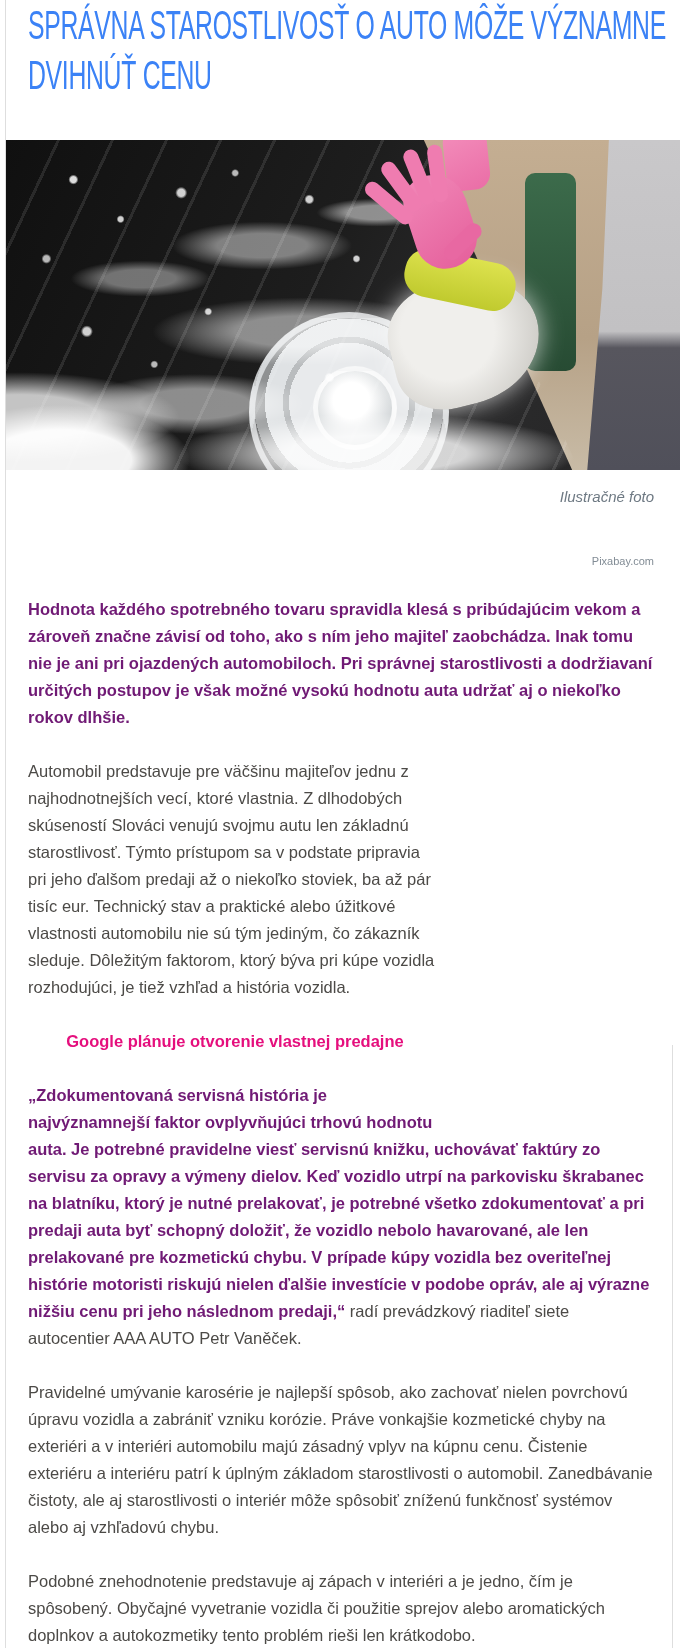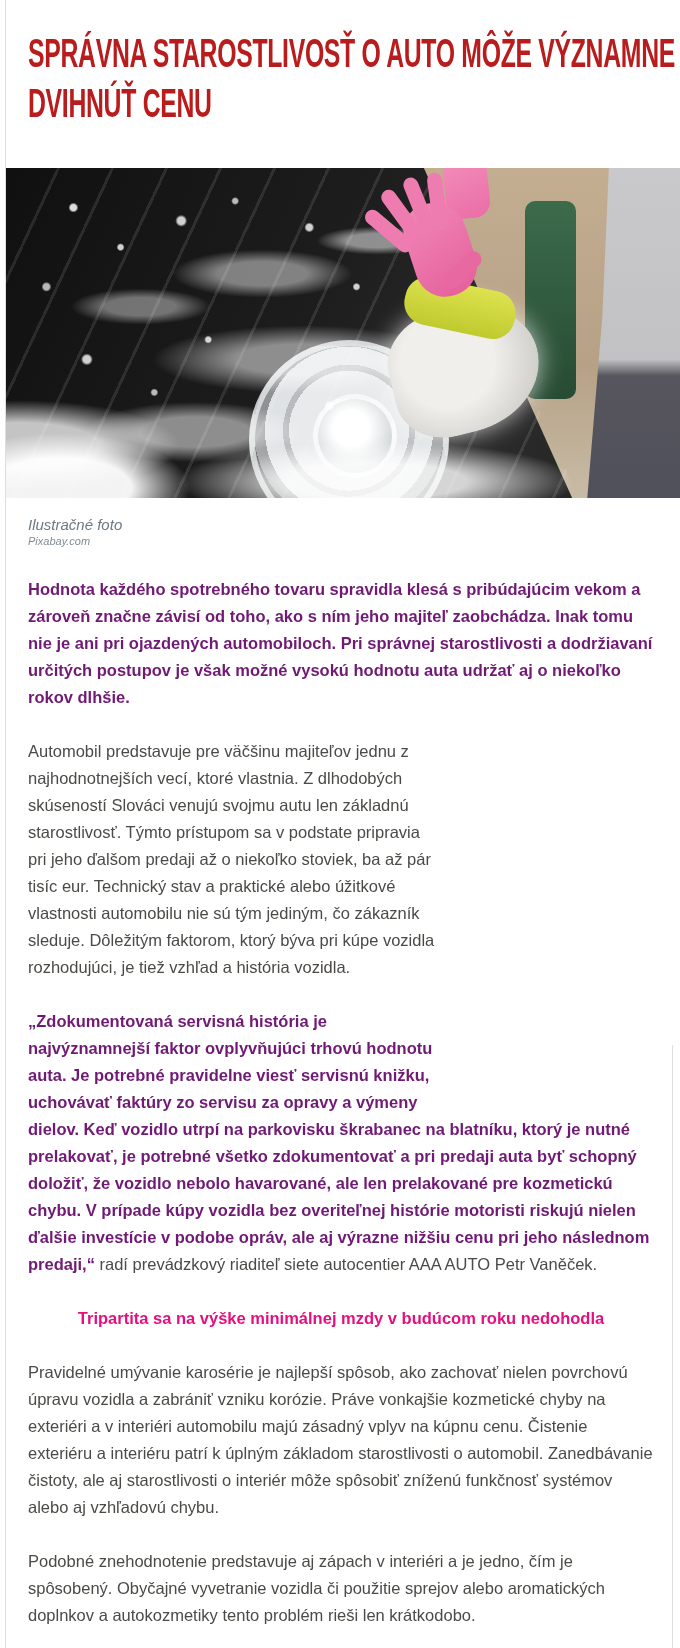--- a/index.html
+++ b/index.html
@@ -15,23 +15,22 @@
     background:#dedede;
   }
   .border-right {
     position:absolute; left:672px; top:1045px; width:1px; height:603px;
     background:#dedede;
   }
   .content { margin:0 26px 0 28px; }
 
   
   .headline {
-    margin-top:28px;
-    color:#b91c1c;
-    font-weight:700;
+    color:#3b82f6;
+    font-weight:400;
     font-size:40px;
     line-height:50px;
     letter-spacing:-0.5px;
     text-transform:uppercase;
   }
   .headline-line {
     display:block; white-space:nowrap;
     transform:scaleX(0.62); transform-origin:left center;
   }
 
@@ -129,26 +128,26 @@
   }
   .ph-finger { position:absolute; width:15px; height:58px; border-radius:8px; background:#ef7cb0; }
   .ph-finger.f1 { left:0;  top:52px; transform:rotate(-58deg); }
   .ph-finger.f2 { left:10px; top:34px; transform:rotate(-44deg); }
   .ph-finger.f3 { left:26px; top:22px; transform:rotate(-30deg); }
   .ph-finger.f4 { left:44px; top:16px; transform:rotate(-16deg); }
   .ph-thumb   { position:absolute; left:78px; top:86px; width:16px; height:46px;
     border-radius:8px; background:#e868a2; transform:rotate(38deg); }
 
   
-  .caption-block { text-align:left; margin-top:17px; }
+  .caption-block { text-align:right; margin-top:17px; }
   .caption {
     font-style:italic; font-size:15px; line-height:19px; color:#6e7983;
   }
   .credit {
-    font-style:italic; font-size:11px; line-height:15px; color:#828c95;
+    font-size:11px; line-height:15px; color:#828c95;margin-top:48px;
   }
 
   
   .body-text { font-size:16.5px; line-height:27px; }
   p.para { margin-top:27px; }
   .intro { margin-top:30px; font-weight:700; color:#701a75; }
   .bold-quote { font-weight:700; color:#701a75; }
   .ad-spacer { float:right; width:212px; height:398px; }
   .plink { margin-top:27px; text-align:center; }
   .plink a {
@@ -196,27 +195,27 @@
   </div>
 
   <div class="body-text">
 
     <p class="para intro">Hodnota každého spotrebného tovaru spravidla klesá s pribúdajúcim vekom a zároveň značne závisí od toho, ako s ním jeho majiteľ zaobchádza. Inak tomu nie je ani pri ojazdených automobiloch. Pri správnej starostlivosti a dodržiavaní určitých postupov je však možné vysokú hodnotu auta udržať aj o niekoľko rokov dlhšie.</p>
 
     <div class="ad-spacer"></div>
 
     <p class="para">Automobil predstavuje pre väčšinu majiteľov jednu z najhodnotnejších vecí, ktoré vlastnia. Z dlhodobých skúseností Slováci venujú svojmu autu len základnú starostlivosť. Týmto prístupom sa v podstate pripravia pri jeho ďalšom predaji až o niekoľko stoviek, ba až pár tisíc eur. Technický stav a praktické alebo úžitkové vlastnosti automobilu nie sú tým jediným, čo zákazník sleduje. Dôležitým faktorom, ktorý býva pri kúpe vozidla rozhodujúci, je tiež vzhľad a história vozidla.</p>
 
+    <p class="plink">
+      <a>Google plánuje otvorenie vlastnej predajne</a>
+    </p>
 
     <p class="para">
       <span class="bold-quote">„Zdokumentovaná servisná história je najvýznamnejší faktor ovplyvňujúci trhovú hodnotu auta. Je potrebné pravidelne viesť servisnú knižku, uchovávať faktúry zo servisu za opravy a výmeny dielov. Keď vozidlo utrpí na parkovisku škrabanec na blatníku, ktorý je nutné prelakovať, je potrebné všetko zdokumentovať a pri predaji auta byť schopný doložiť, že vozidlo nebolo havarované, ale len prelakované pre kozmetickú chybu. V prípade kúpy vozidla bez overiteľnej histórie motoristi riskujú nielen ďalšie investície v podobe opráv, ale aj výrazne nižšiu cenu pri jeho následnom predaji,“</span><span> radí prevádzkový riaditeľ siete autocentier AAA AUTO Petr Vaněček.</span>
     </p>
 
-    <p class="plink">
-      <a>Tripartita sa na výške minimálnej mzdy v budúcom roku nedohodla</a>
-    </p>
 
     <p class="para">Pravidelné umývanie karosérie je najlepší spôsob, ako zachovať nielen povrchovú úpravu vozidla a zabrániť vzniku korózie. Práve vonkajšie kozmetické chyby na exteriéri a v interiéri automobilu majú zásadný vplyv na kúpnu cenu. Čistenie exteriéru a interiéru patrí k úplným základom starostlivosti o automobil. Zanedbávanie čistoty, ale aj starostlivosti o interiér môže spôsobiť zníženú funkčnosť systémov alebo aj vzhľadovú chybu.</p>
 
     <p class="para">Podobné znehodnotenie predstavuje aj zápach v interiéri a je jedno, čím je spôsobený. Obyčajné vyvetranie vozidla či použitie sprejov alebo aromatických doplnkov a autokozmetiky tento problém rieši len krátkodobo.</p>
 
   </div>
 </div>
 
 </body></html>

